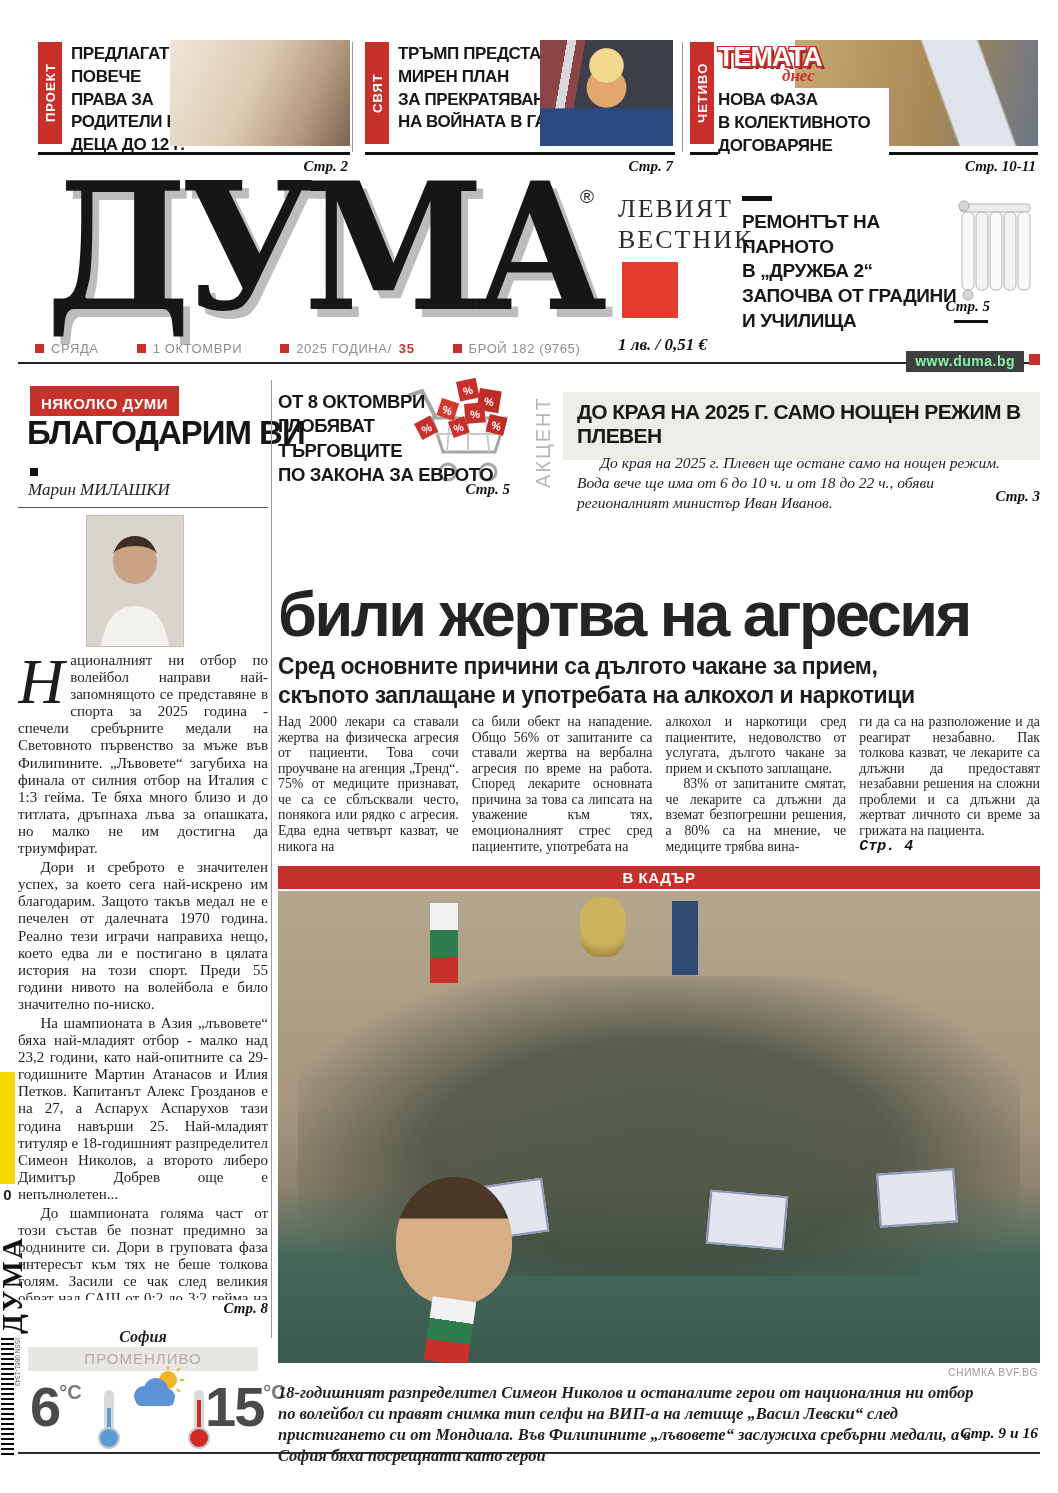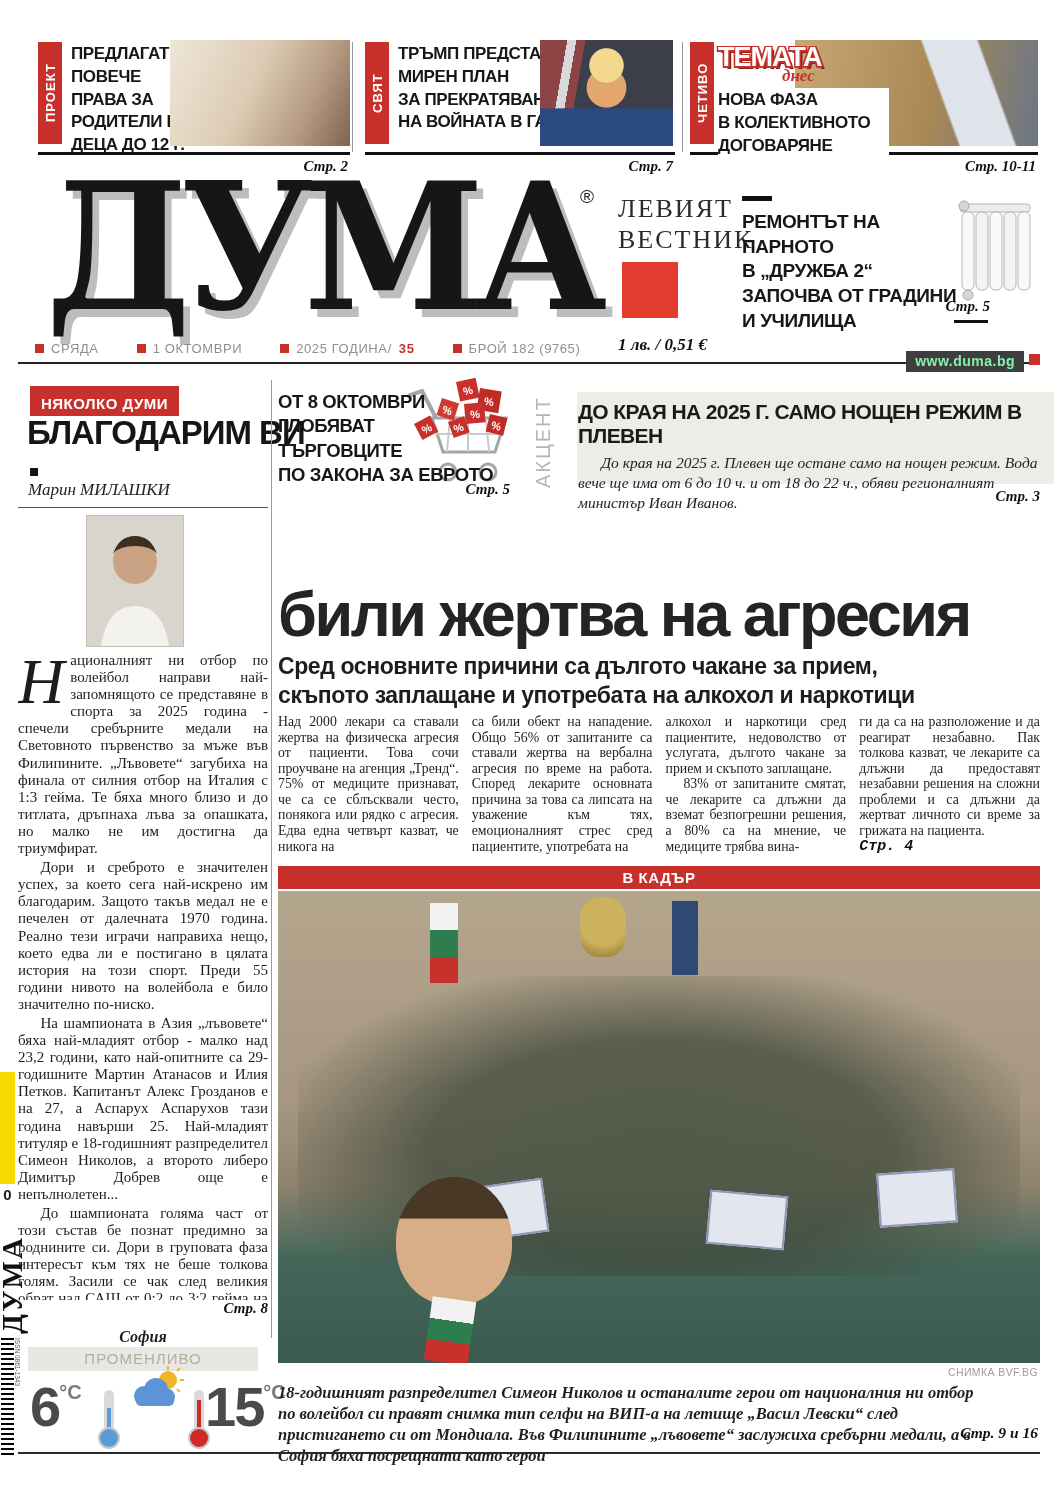--- a/index.html
+++ b/index.html
@@ -102,22 +102,22 @@
   .vdivider{position:absolute;left:271px;top:380px;width:1px;height:958px;background:#9a9a9a;}
 
   
   .euro-head{position:absolute;left:278px;top:390px;width:218px;font-weight:bold;font-size:18.5px;line-height:1.32;
       letter-spacing:-0.4px;color:#171717;z-index:2;}
   .cart{position:absolute;left:400px;top:376px;width:132px;height:112px;z-index:1;}
   .euro-page{position:absolute;left:430px;top:481px;width:80px;text-align:right;}
   .akcent-label{position:absolute;left:530px;top:394px;width:26px;height:96px;color:#b8b5ad;font-size:20px;
       letter-spacing:2px;display:flex;align-items:center;justify-content:center;
       writing-mode:vertical-rl;transform:rotate(180deg);}
-  .akcent-box{position:absolute;left:577px;top:392px;width:477px;height:92px;background:#edece7;
-      padding:8px 1px;box-sizing:border-box;}
+  .akcent-box{position:absolute;left:563px;top:392px;width:477px;height:68px;background:#edece7;
+      padding:8px 14px;box-sizing:border-box;}
   .akcent-head{font-weight:bold;font-size:21px;letter-spacing:-0.6px;color:#1a1a1a;}
   .akcent-text{margin-top:5px;font-family:"Liberation Serif",serif;font-style:italic;font-size:15.5px;
       line-height:1.28;color:#222;text-indent:1.5em;}
   .akcent-page{position:absolute;left:960px;top:488px;width:80px;text-align:right;}
 
   
   .lead-h{position:absolute;left:278px;width:762px;font-weight:bold;font-size:63px;letter-spacing:-2.5px;
       line-height:1;color:#242424;}
   .lead-h1{top:508px;} .lead-h2{top:583px;}
   .lead-sub{position:absolute;left:278px;width:762px;font-weight:bold;font-size:23px;letter-spacing:-0.4px;

